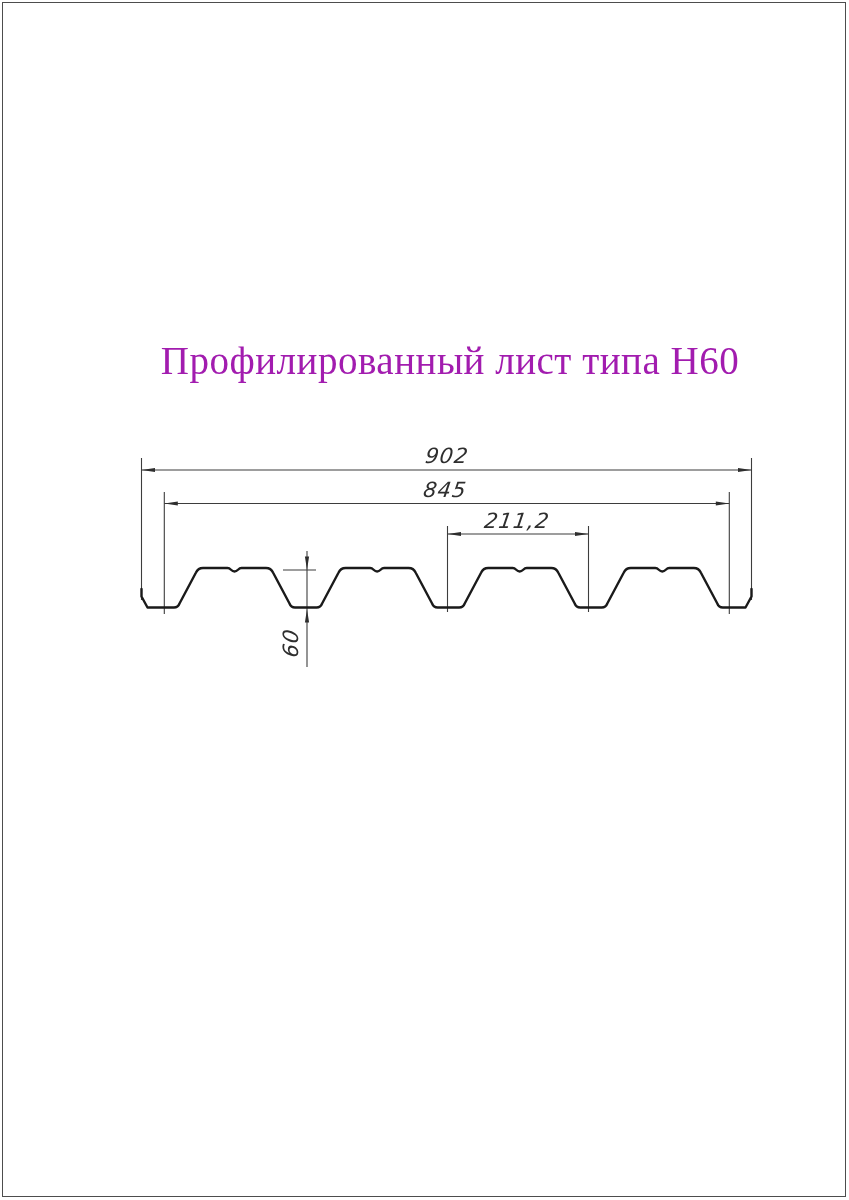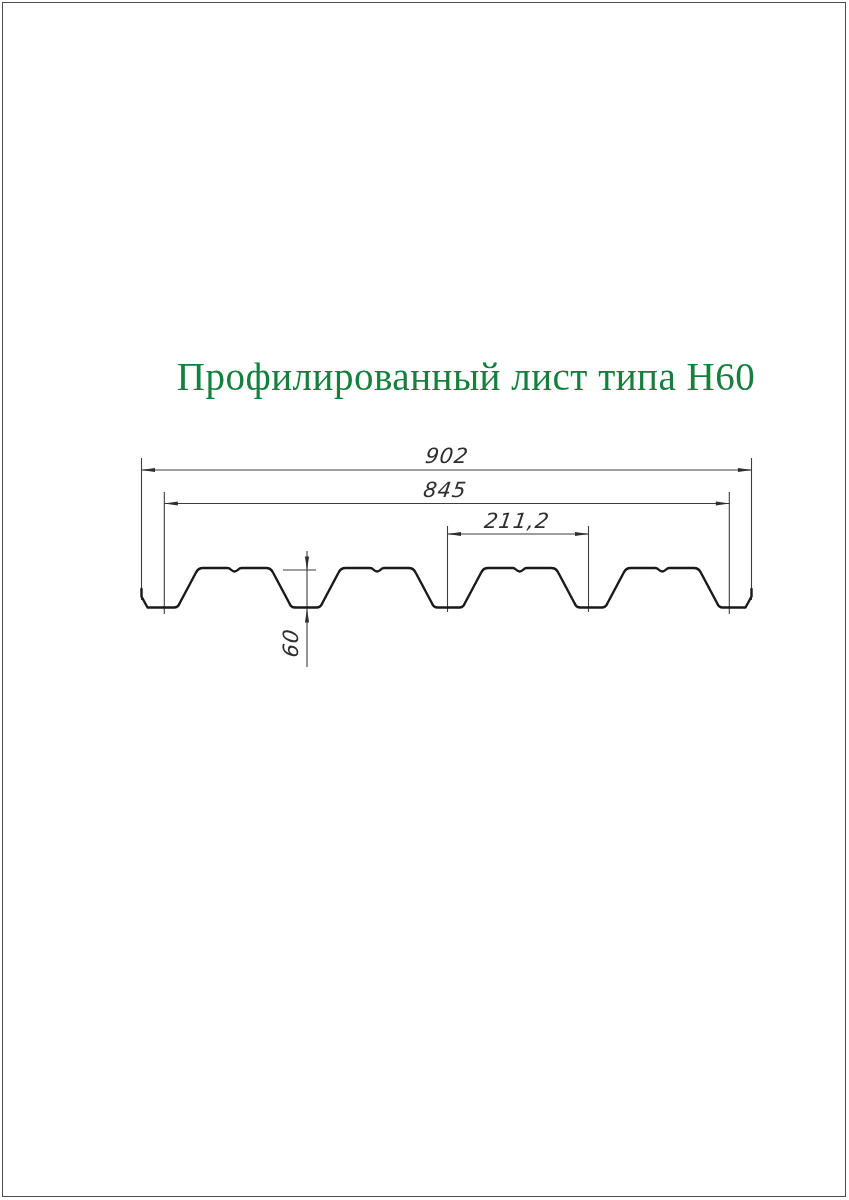--- a/index.html
+++ b/index.html
@@ -13,26 +13,26 @@
   .page-border{
     position:absolute;
     left:2px;top:2px;right:3px;bottom:3px;
     border:1.6px solid #4d4d4d;
     pointer-events:none;
   }
   .title{
     position:absolute;
     top:338px;left:450px;
     transform:translateX(-50%);
-    margin:16px;
+    margin:0;
     white-space:nowrap;
     font-family:"Liberation Serif","DejaVu Serif",serif;
     font-weight:normal;
     font-size:39px;
-    color:#15803d;
+    color:#a21caf;
     letter-spacing:0.5px;
   }
   .drawing-svg{
     position:absolute;left:0;top:0;
   }
   .dim-text{
     position:absolute;
     white-space:nowrap;
     font-family:"DejaVu Sans","Liberation Sans",sans-serif;
     font-style:italic;

